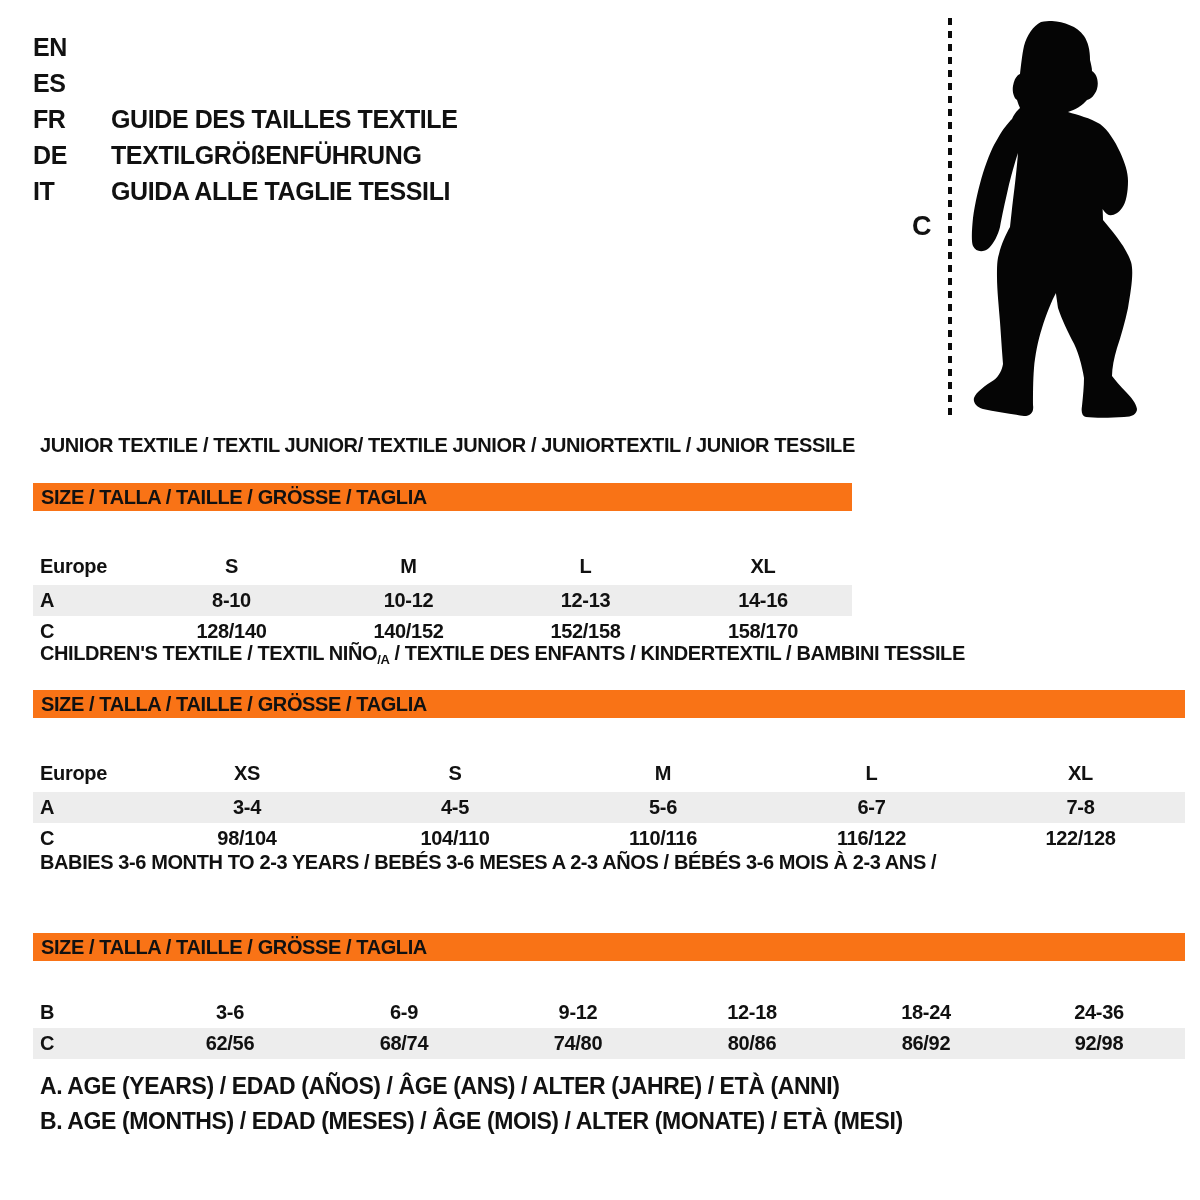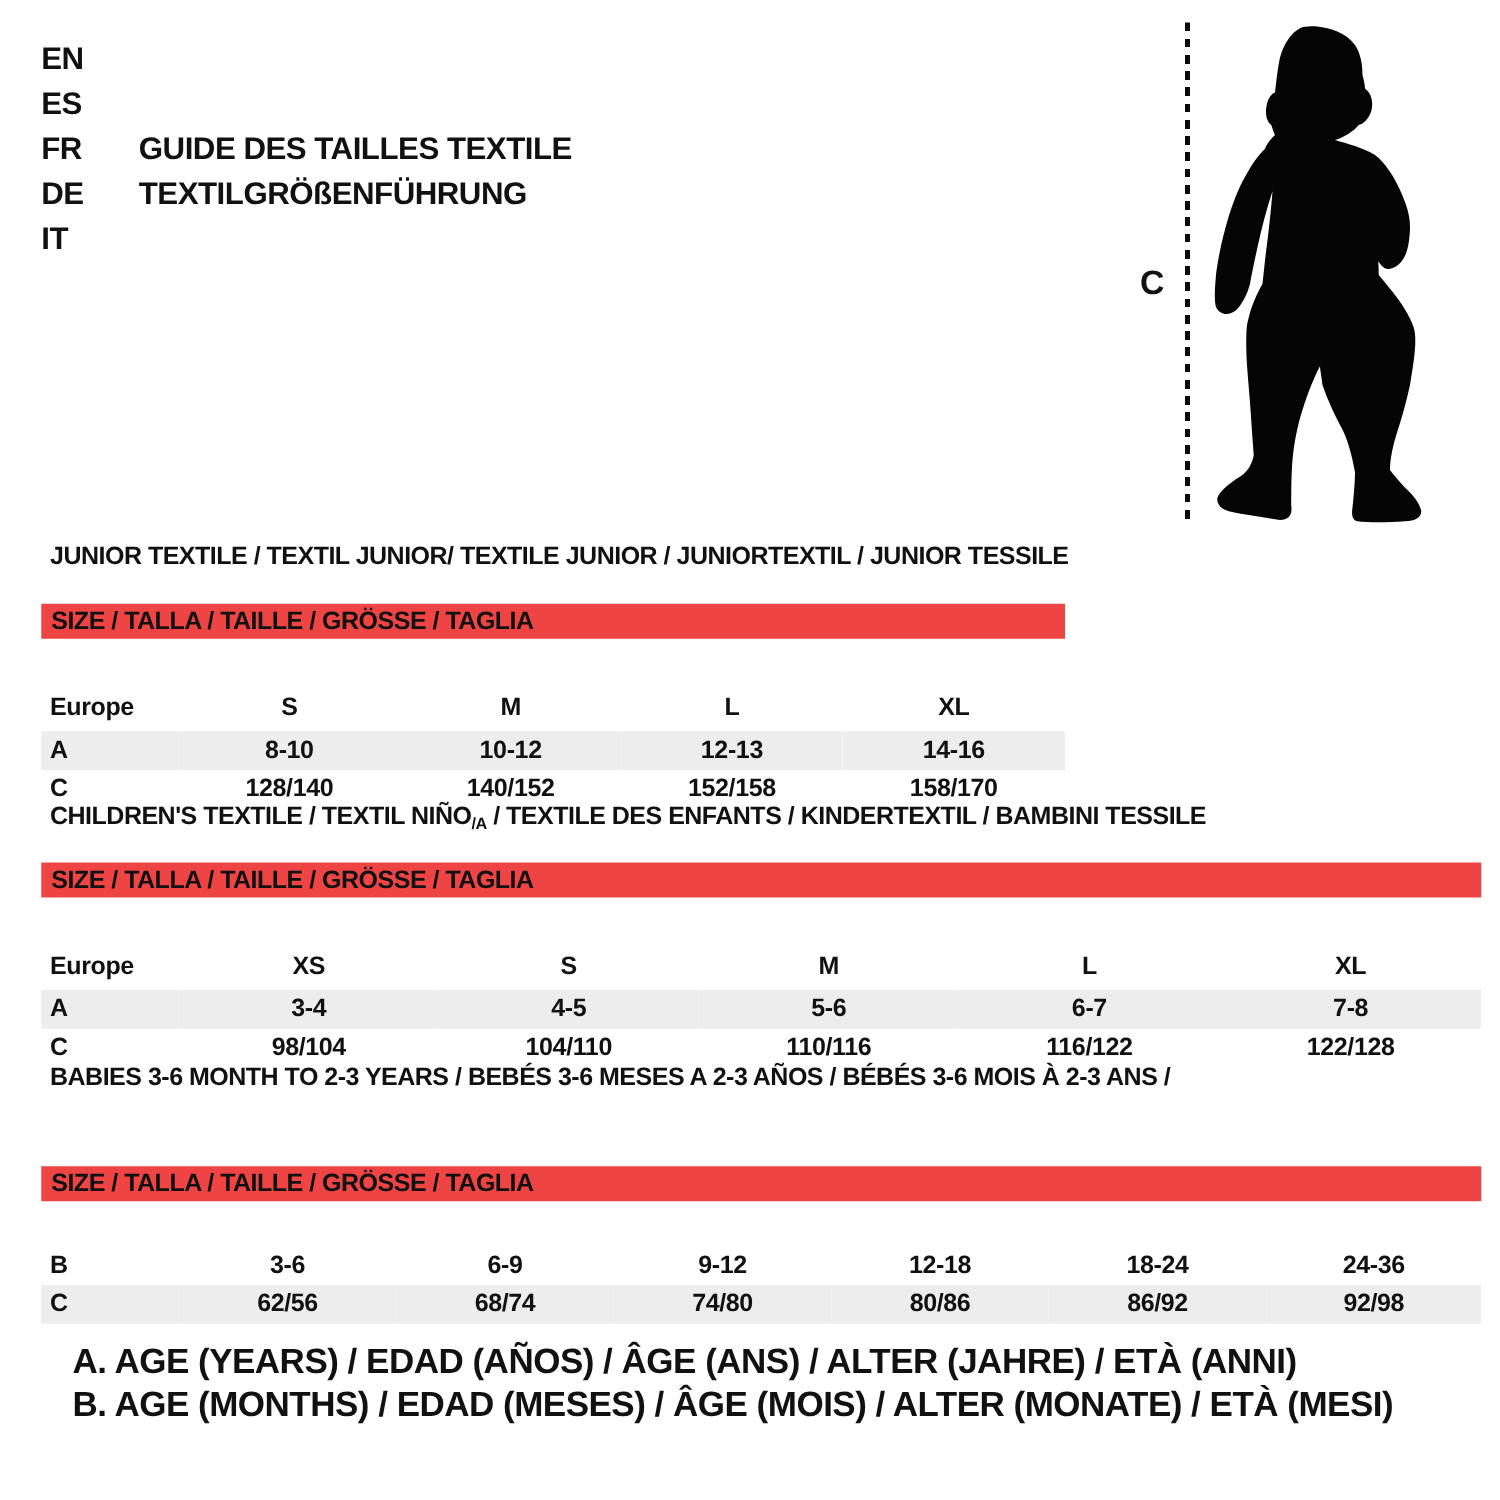--- a/index.html
+++ b/index.html
@@ -28,21 +28,21 @@
     background: repeating-linear-gradient(to bottom, #0a0a0a 0 7px, transparent 7px 13px);
   }
   .baby-svg { position: absolute; left: 963px; top: 14px; }
 
   
   .sec-heading {
     position: absolute; left: 40px; font-size: 20px; letter-spacing: -0.4px; white-space: nowrap;
   }
   .sub-part { font-size: 13px; vertical-align: -4px; }
   .size-bar {
-    position: absolute; left: 33px; height: 28px; background: #ef4444;
+    position: absolute; left: 33px; height: 28px; background: #f97316;
     font-size: 20px; letter-spacing: -0.4px; line-height: 28px; padding-left: 8px;
     color: #111111;
   }
   .bar-w1 { width: 819px; }
   .bar-w2 { width: 1152px; }
 
   table { position: absolute; left: 33px; border-collapse: collapse; table-layout: fixed; margin-top: 36px; }
   .t1 { width: 819px; }
   .t2, .t3 { width: 1152px; }
   td {
@@ -60,21 +60,21 @@
 
   #head-junior     { top: 434px; }
   #bar-junior      { top: 483px; }
   #head-children   { top: 642px; }
   #bar-children    { top: 690px; }
   #head-babies-1   { top: 851px; }
   #head-babies-2   { top: 884px; }
   #bar-babies      { top: 933px; }
 
   
-  .footnote { position: absolute; left: 40px; font-size: 28px; letter-spacing: -0.4px; white-space: nowrap; margin-left: 18px; }
+  .footnote { position: absolute; left: 40px; font-size: 23px; letter-spacing: -0.4px; white-space: nowrap; }
   #fn-a { top: 1073px; }
   #fn-b { top: 1108px; }
   #fn-c { top: 1143px; }
 </style>
 </head>
 <body>
 
 <div id="canvas">
 
   <div class="langs">
@@ -87,20 +87,21 @@
     <div class="lang-row">
       <span class="lang-code">FR</span>
       <span class="lang-title">GUIDE DES TAILLES TEXTILE</span>
     </div>
     <div class="lang-row">
       <span class="lang-code">DE</span>
       <span class="lang-title">TEXTILGRÖßENFÜHRUNG</span>
     </div>
     <div class="lang-row">
       <span class="lang-code">IT</span>
+      <span class="lang-title">GUIDA ALLE TAGLIE TESSILI</span>
     </div>
   </div>
 
   <span class="c-label">C</span>
   <div class="dash-line"></div>
   <svg class="baby-svg" width="178" height="406" viewBox="963 14 178 406" xmlns="http://www.w3.org/2000/svg" aria-hidden="true">
     <path fill="#050505" d="
       M 1052 21
       C 1064 22 1077 26 1084 36
       C 1088 42 1090 50 1090 60

